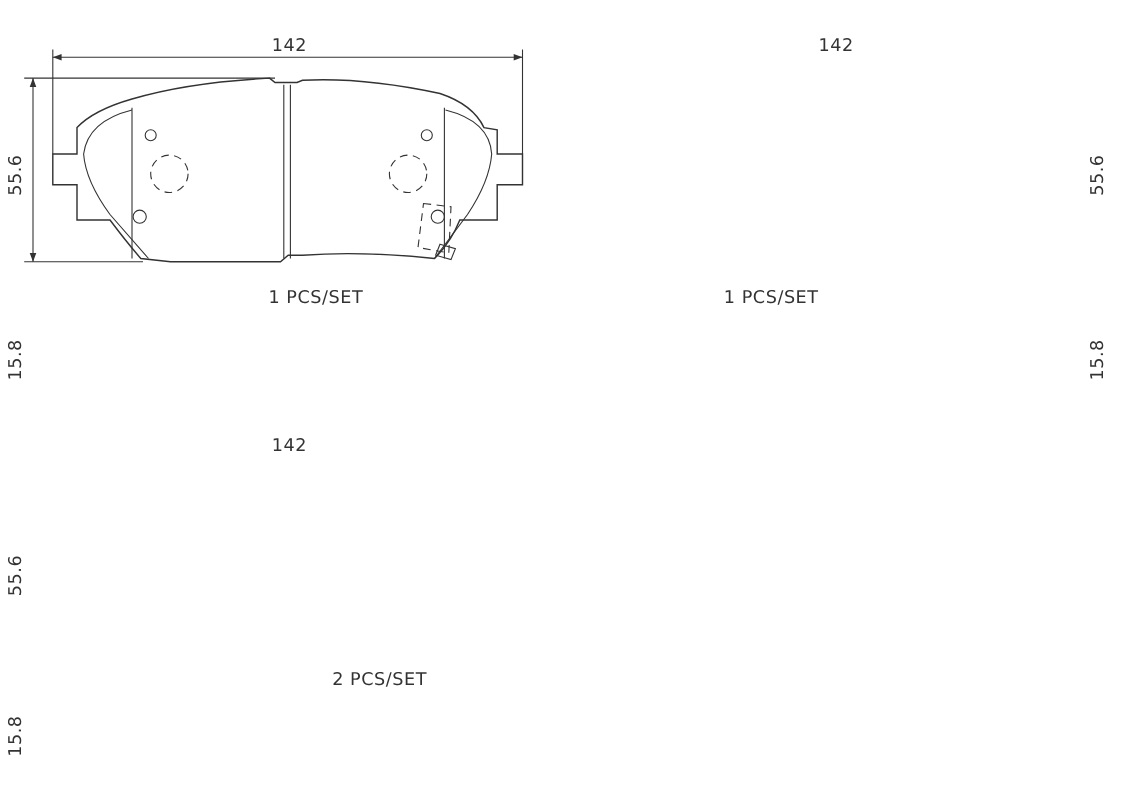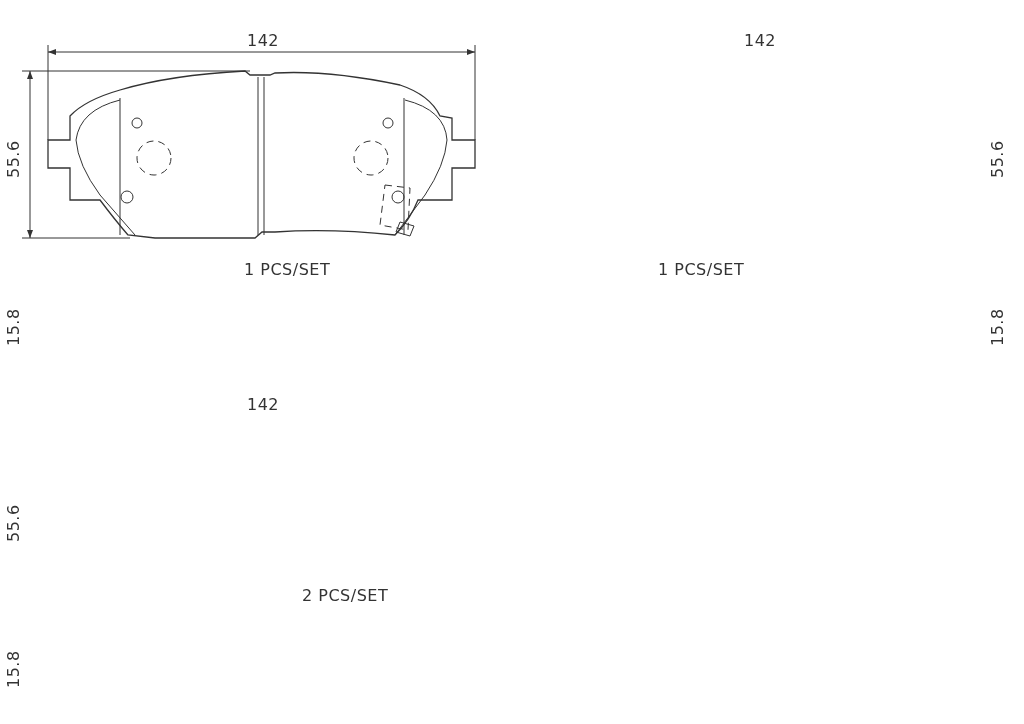--- a/index.html
+++ b/index.html
@@ -181,17 +181,17 @@
 <span class="lbl" style="left:244px;top:262px;">1  PCS/SET</span>
 <span class="lbl vert" style="left:6px;top:346px;">15.8</span>
 
 <span class="lbl" style="left:744px;top:33px;">142</span>
 <span class="lbl vert" style="left:990px;top:178px;">55.6</span>
 <span class="lbl" style="left:658px;top:262px;">1  PCS/SET</span>
 <span class="lbl vert" style="left:990px;top:346px;">15.8</span>
 
 <span class="lbl" style="left:247px;top:397px;">142</span>
 <span class="lbl vert" style="left:6px;top:542px;">55.6</span>
-<span class="lbl" style="left:302px;top:588px;">2  PCS/SET</span>
+<span class="lbl" style="left:302px;top:610px;">2  PCS/SET</span>
 <span class="lbl vert" style="left:6px;top:688px;">15.8</span>
 
 
 
 
 </body></html>

